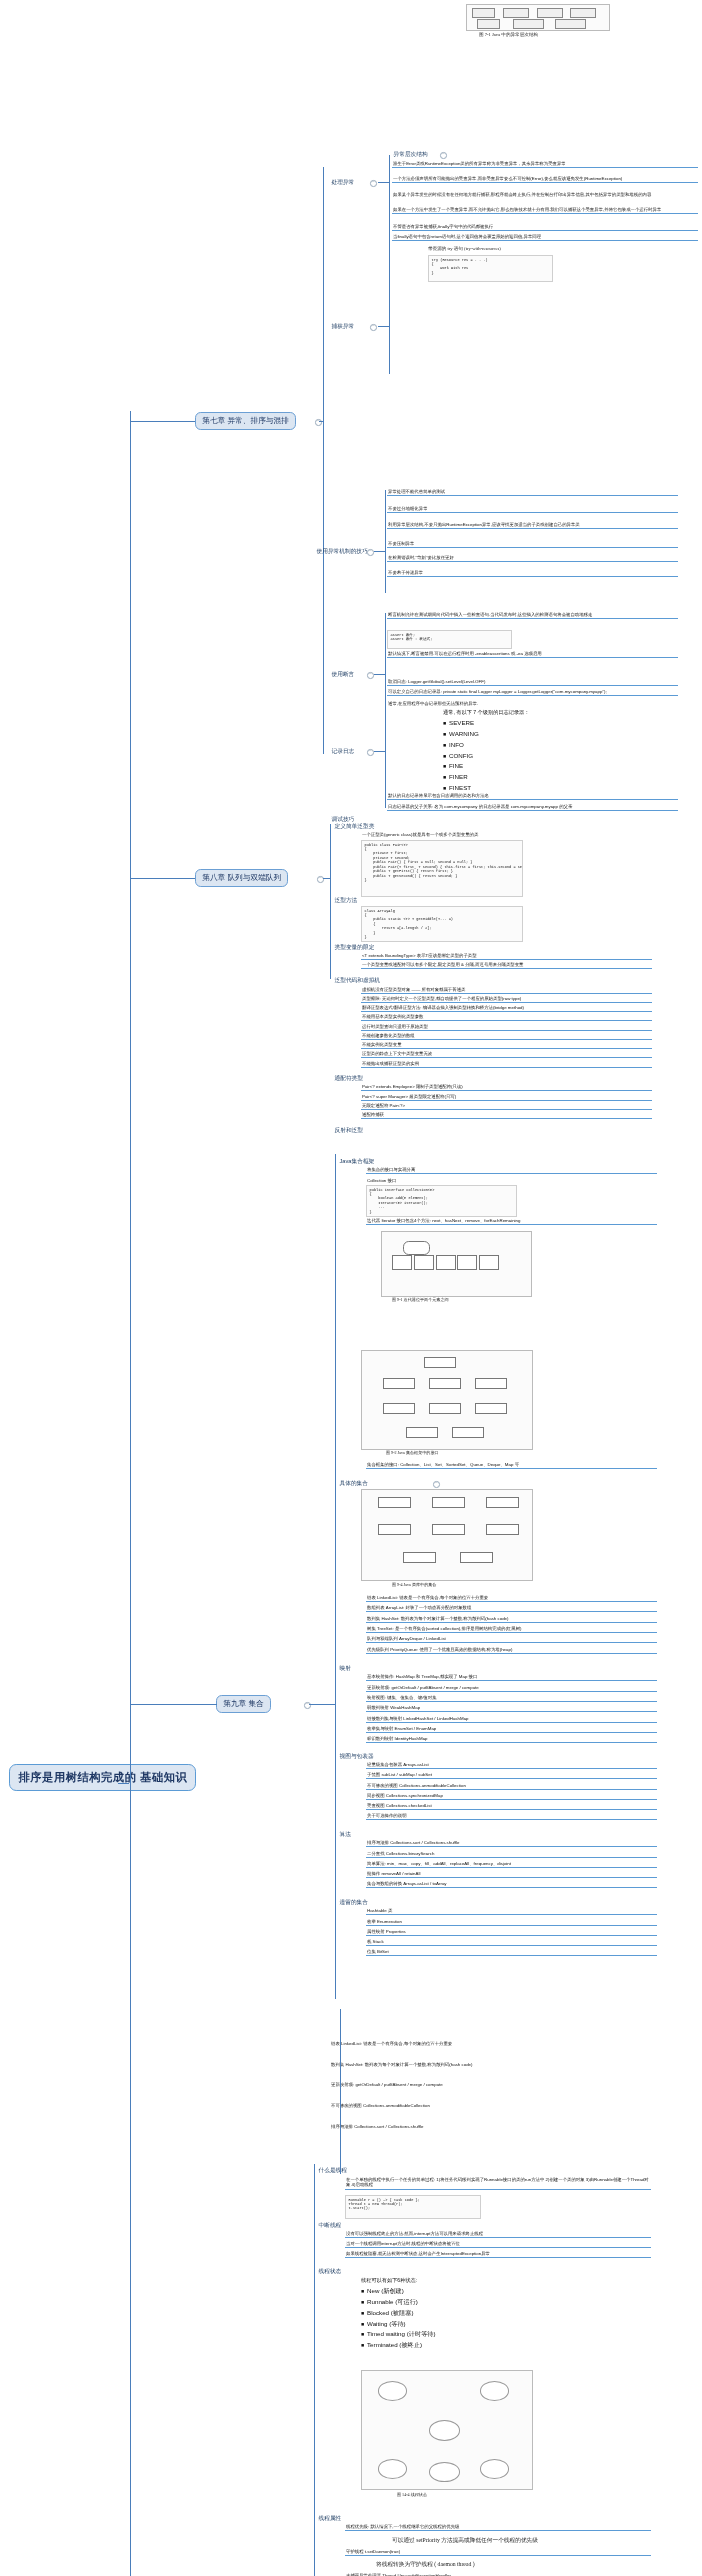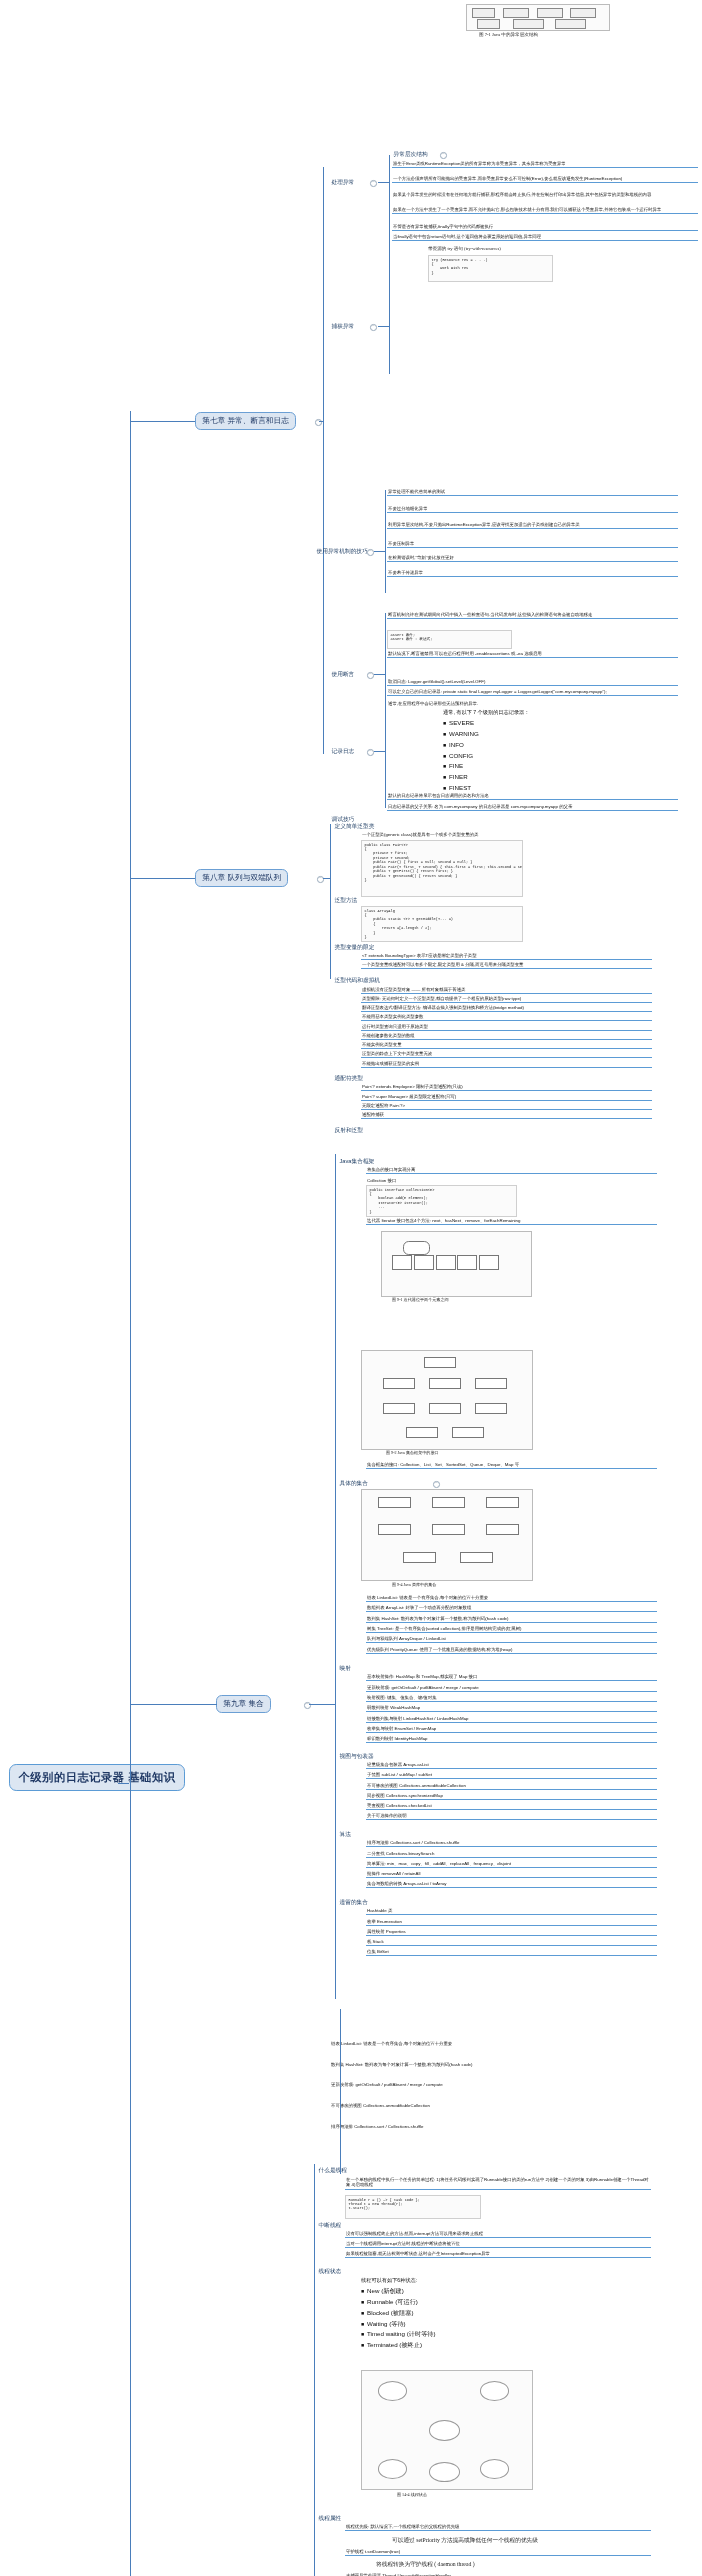--- a/index.html
+++ b/index.html
@@ -86,26 +86,26 @@
     position:absolute;width:4.6px;height:4.6px;border:0.5px solid #9ab;border-radius:50%;
     background:#fff;color:#678;font-size:3.6px;line-height:3.6px;text-align:center;
   }
   .collapse::after{content:"\2212";}
 </style>
 </head>
 <body>
 
 <div id="page">
 
-  <div class="root" style="left:9.3px;top:1764px;">个级别的日志记录器 基础知识</div>
+  <div class="root" style="left:9.3px;top:1764px;">排序是用树结构完成的 基础知识</div>
 
   <div class="hline" style="left:118px;top:1783px;width:11.3px;"></div>
   <div class="vline" style="left:130px;top:411px;height:2731px;"></div>
 
-  <div class="lvl1" style="left:195px;top:412px;">第七章 异常、断言和日志</div>
+  <div class="lvl1" style="left:195px;top:412px;">第七章 异常、排序与混排</div>
   <div class="hline" style="left:130px;top:421px;width:65px;"></div>
 
   <div class="lvl1" style="left:195px;top:869px;">第八章 队列与双端队列</div>
   <div class="hline" style="left:130px;top:878px;width:65px;"></div>
 
   <div class="lvl1" style="left:216px;top:1695px;">第九章 集合</div>
   <div class="hline" style="left:130px;top:1704px;width:87px;"></div>
 
   <div class="collapse" style="left:315px;top:419px;"></div>
   <div class="collapse" style="left:317px;top:876px;"></div>

